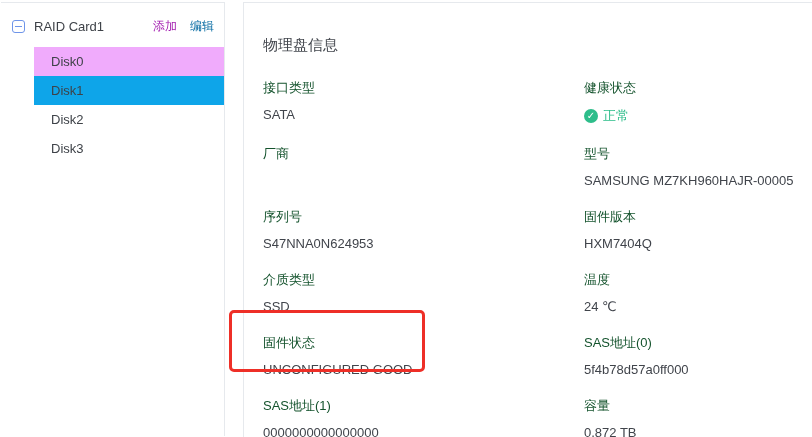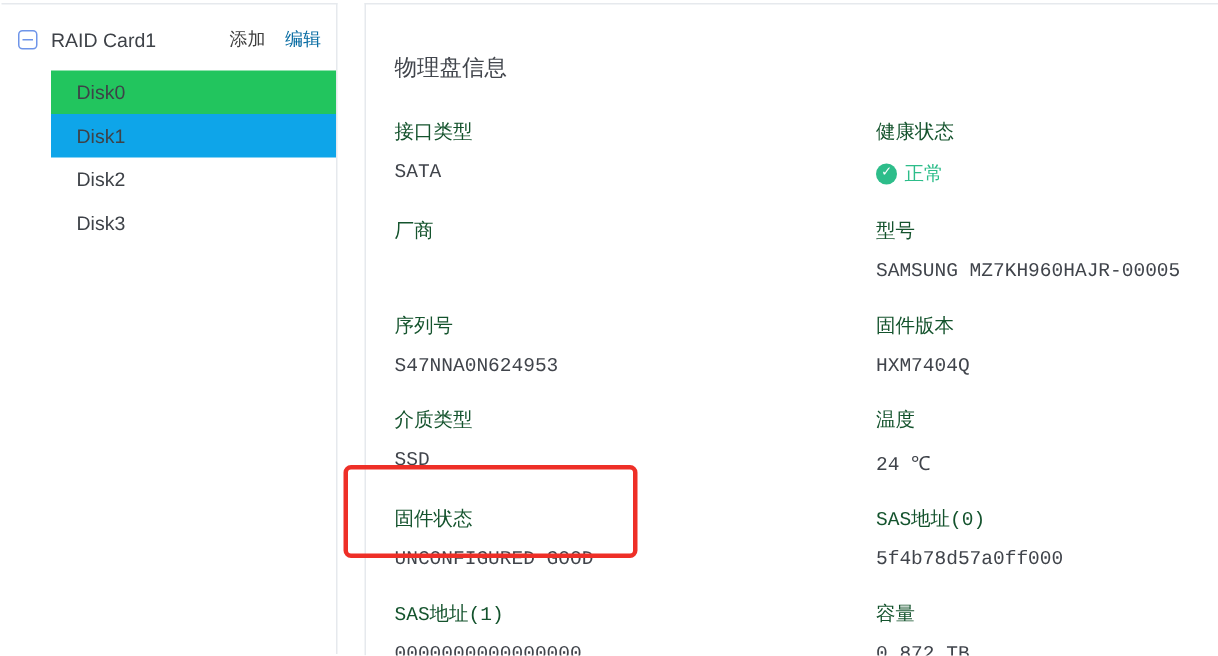--- a/index.html
+++ b/index.html
@@ -45,45 +45,44 @@
     font-size: 13px;
     color: #3e4248;
     white-space: nowrap;
   }
   .tree-actions {
     margin-left: auto;
     display: flex;
     gap: 13px;
     font-size: 12px;
   }
-  .link-add { color: #404040; cursor: pointer; }
+  .link-add { color: #a21caf; cursor: pointer; }
   .link-edit { color: #0369a1; cursor: pointer; }
 
   .disk-list { margin-left: 33px; margin-top: 3px; }
   .disk-item {
     height: 29px;
     line-height: 29px;
     padding-left: 17px;
     font-size: 13px;
     color: #3e4248;
     cursor: pointer;
   }
-  .disk-item.selected { background: #22c55e; }
+  .disk-item.selected { background: #f0abfc; }
   .disk-item.tinted   { background: #0ea5e9; }
 
   
   .main-panel {
     position: absolute;
     left: 243px; top: 2px;
     width: 569px; height: 435px;
     background: #ffffff;
     border-top: 1px solid #e6e9ed;
     border-left: 1px solid #e6e9ed;
     padding: 33px 0 0 19px;
-    font-family: Liberation Mono, monospace;
   }
   .panel-title {
     font-size: 15px;
     color: #42464d;
     font-weight: 500;
     margin-bottom: 24px;
   }
   .info-grid {
     display: grid;
     grid-template-columns: 321px 1fr;

